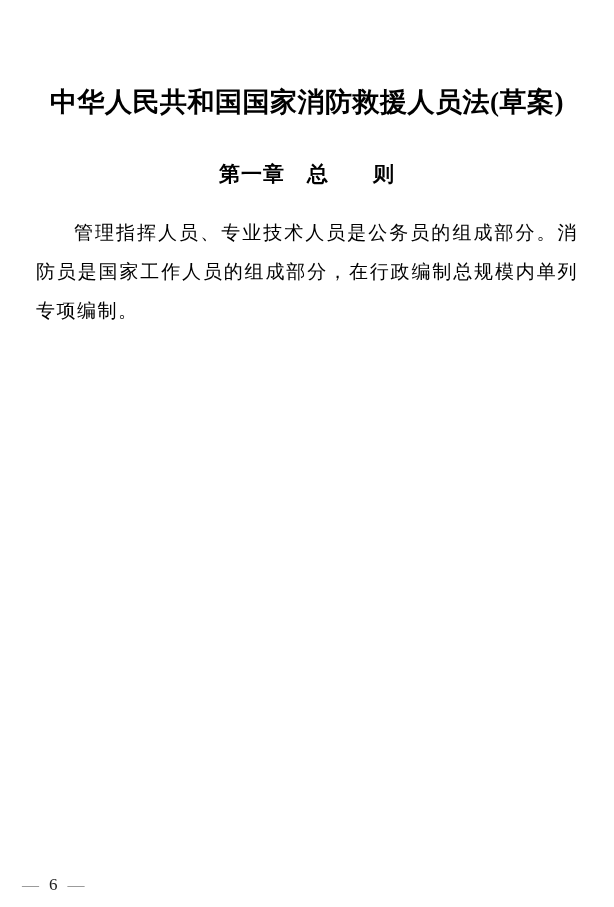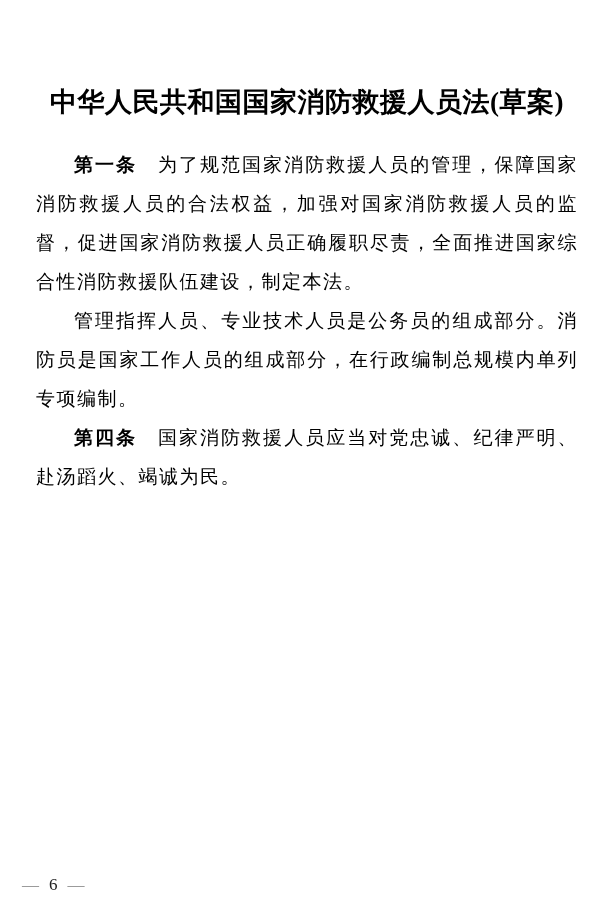--- a/index.html
+++ b/index.html
@@ -70,36 +70,31 @@
     color: #222222;
   }
 </style>
 </head>
 <body>
 
 <div class="page">
 
   <h1 class="doc-title">中华人民共和国国家消防救援人员法(草案)</h1>
 
+  <h2 class="chapter-heading">第一章　总　　则</h2>
 
   <div class="doc-body">
 
-    <p class="para">
-      <span class="article-no">第一条</span><span>为了规范国家消防救援人员的管理，保障国家消防救援人员的合法权益，加强对国家消防救援人员的监督，促进国家消防救援人员正确履职尽责，全面推进国家综合性消防救援队伍建设，制定本法。</span>
-    </p>
 
 
     <p class="para">
       <span class="article-no"></span><span>管理指挥人员、专业技术人员是公务员的组成部分。消防员是国家工作人员的组成部分，在行政编制总规模内单列专项编制。</span>
     </p>
 
 
-    <p class="para">
-      <span class="article-no">第四条</span><span>国家消防救援人员应当对党忠诚、纪律严明、赴汤蹈火、竭诚为民。</span>
-    </p>
 
 
   </div>
 
   <div class="page-footer">
     <span class="dash">—</span>
     <span class="num">6</span>
     <span class="dash">—</span>
   </div>
 

